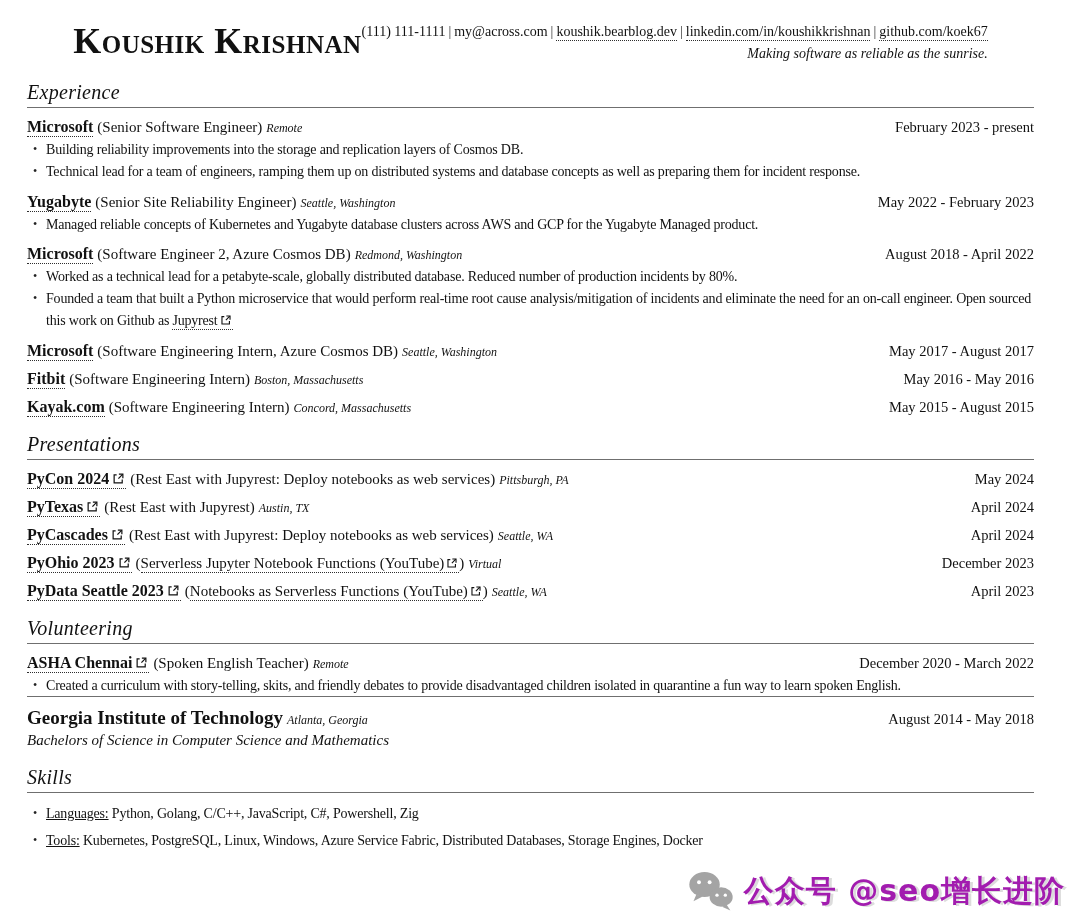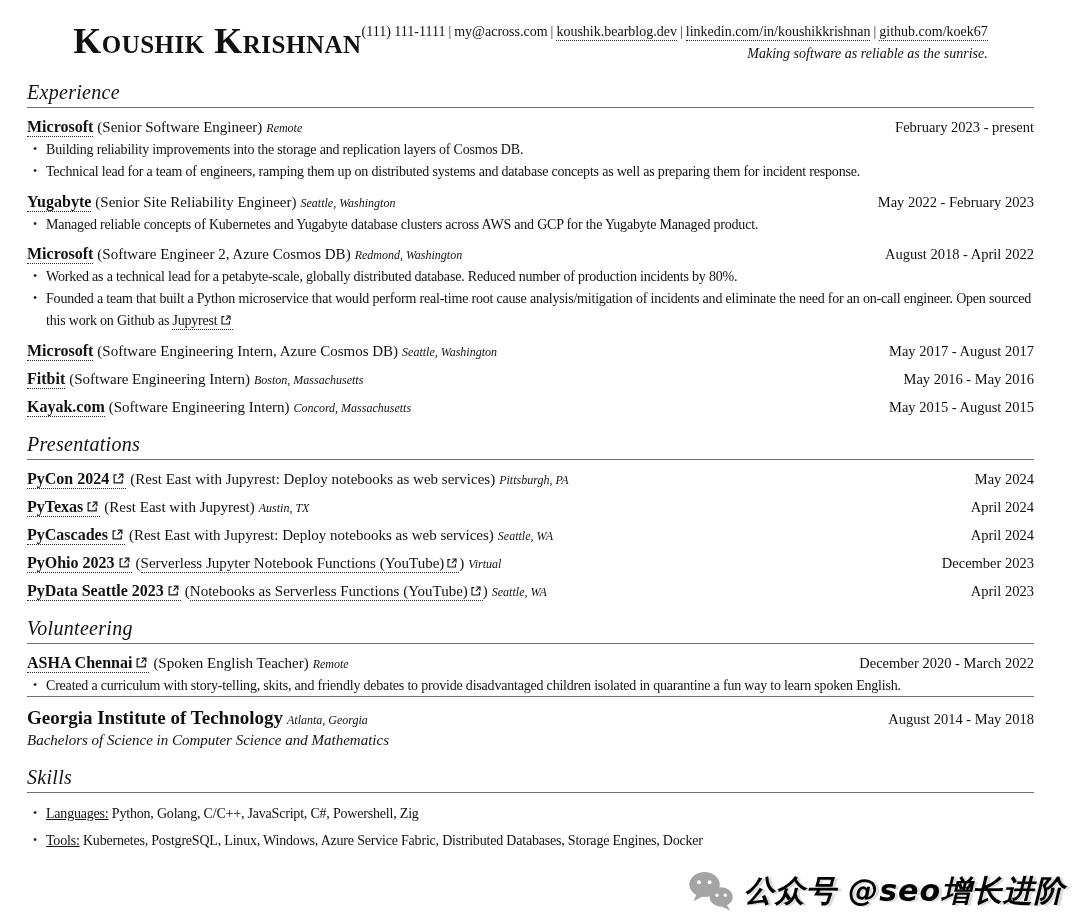--- a/index.html
+++ b/index.html
@@ -66,22 +66,21 @@
     position: absolute; right: 14px; bottom: 12px;
     display: flex; align-items: center; gap: 9px;
     color: #aeaeae;
     font-family: "DejaVu Sans", sans-serif;
     font-size: 30px; font-weight: bold;
     pointer-events: none;
   }
   .watermark-text {
     letter-spacing: 1px;
     text-shadow: 3px 1px 0 rgba(205,205,205,0.7);
-    color: #000000;
-    font-style: italic;
+    color: #a21caf;
   }
 </style>
 </head>
 <body>
 
 <div class="page">
 
   <div class="header">
     <h1 class="name">Koushik Krishnan</h1>
     <div class="contact">

